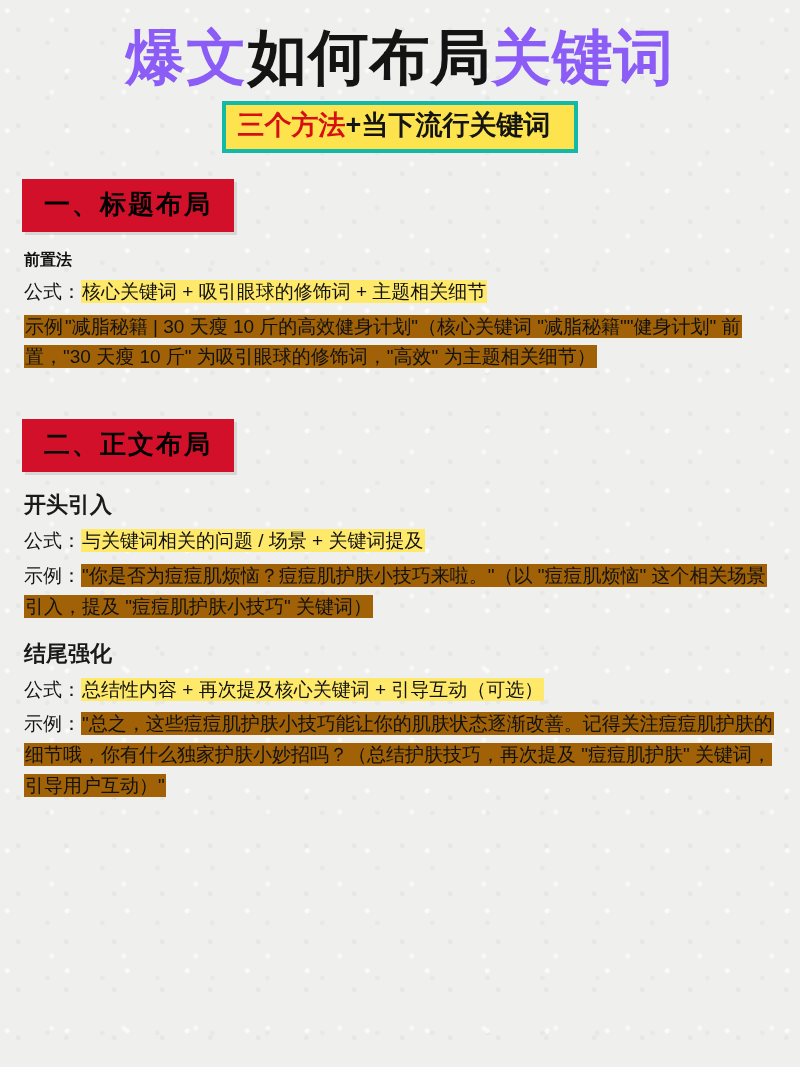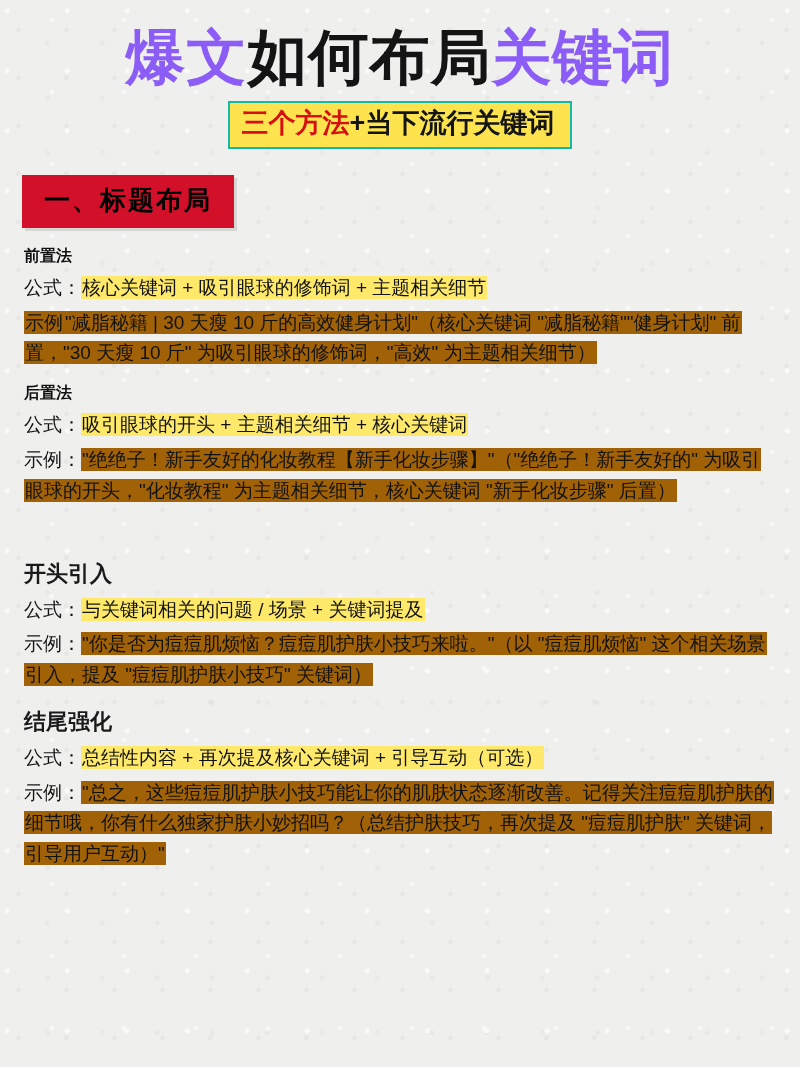--- a/index.html
+++ b/index.html
@@ -51,23 +51,23 @@
 
   .subtitle-wrap {
     display: flex;
     justify-content: center;
     margin-bottom: 26px;
   }
   .subtitle {
     display: inline-block;
     font-size: 27px;
     font-weight: 800;
-    padding: 4px 16px 6px 12px;
+    padding: 4px 24px 6px 12px;
     background: #fde44f;
-    border: 2px solid #14b8a6;
+    border: 4px solid #14b8a6;
     color: #141414;
     line-height: 1.25;
   }
   .subtitle .red { color: #d50f12; }
 
   
   .sec-head-wrap {
     margin: 10px 0 18px 0;
   }
   .sec-head {
@@ -143,32 +143,26 @@
   <div class="block">
     <div class="sub-head">前置法</div>
     <div class="line">
       <span class="label">公式：</span><span class="hl-yellow">核心关键词 + 吸引眼球的修饰词 + 主题相关细节</span>
     </div>
     <div class="line">
       <span class="hl-blue">示例</span><span class="hl-blue">"减脂秘籍 | 30 天瘦 10 斤的高效健身计划"（核心关键词 "减脂秘籍""健身计划" 前置，"30 天瘦 10 斤" 为吸引眼球的修饰词，"高效" 为主题相关细节）</span>
     </div>
   </div>
 
-  <div class="block">
-    <div class="sub-head">后置法</div>
-    <div class="line">
-      <span class="label">公式：</span><span class="hl-yellow">吸引眼球的开头 + 主题相关细节 + 核心关键词</span>
-    </div>
-    <div class="line">
-      <span class="hl-none">示例：</span><span class="hl-blue">"绝绝子！新手友好的化妆教程【新手化妆步骤】"（"绝绝子！新手友好的" 为吸引眼球的开头，"化妆教程" 为主题相关细节，核心关键词 "新手化妆步骤" 后置）</span>
-    </div>
-  </div>
 
   <div class="sec-gap"></div>
 
+  <div class="sec-head-wrap">
+    <div class="sec-head">二、正文布局</div>
+  </div>
 
   <div class="block">
     <div class="sub-head-lg">开头引入</div>
     <div class="line">
       <span class="label">公式：</span><span class="hl-yellow">与关键词相关的问题 / 场景 + 关键词提及</span>
     </div>
     <div class="line">
       <span class="hl-none">示例：</span><span class="hl-blue">"你是否为痘痘肌烦恼？痘痘肌护肤小技巧来啦。"（以 "痘痘肌烦恼" 这个相关场景引入，提及 "痘痘肌护肤小技巧" 关键词）</span>
     </div>
   </div>

